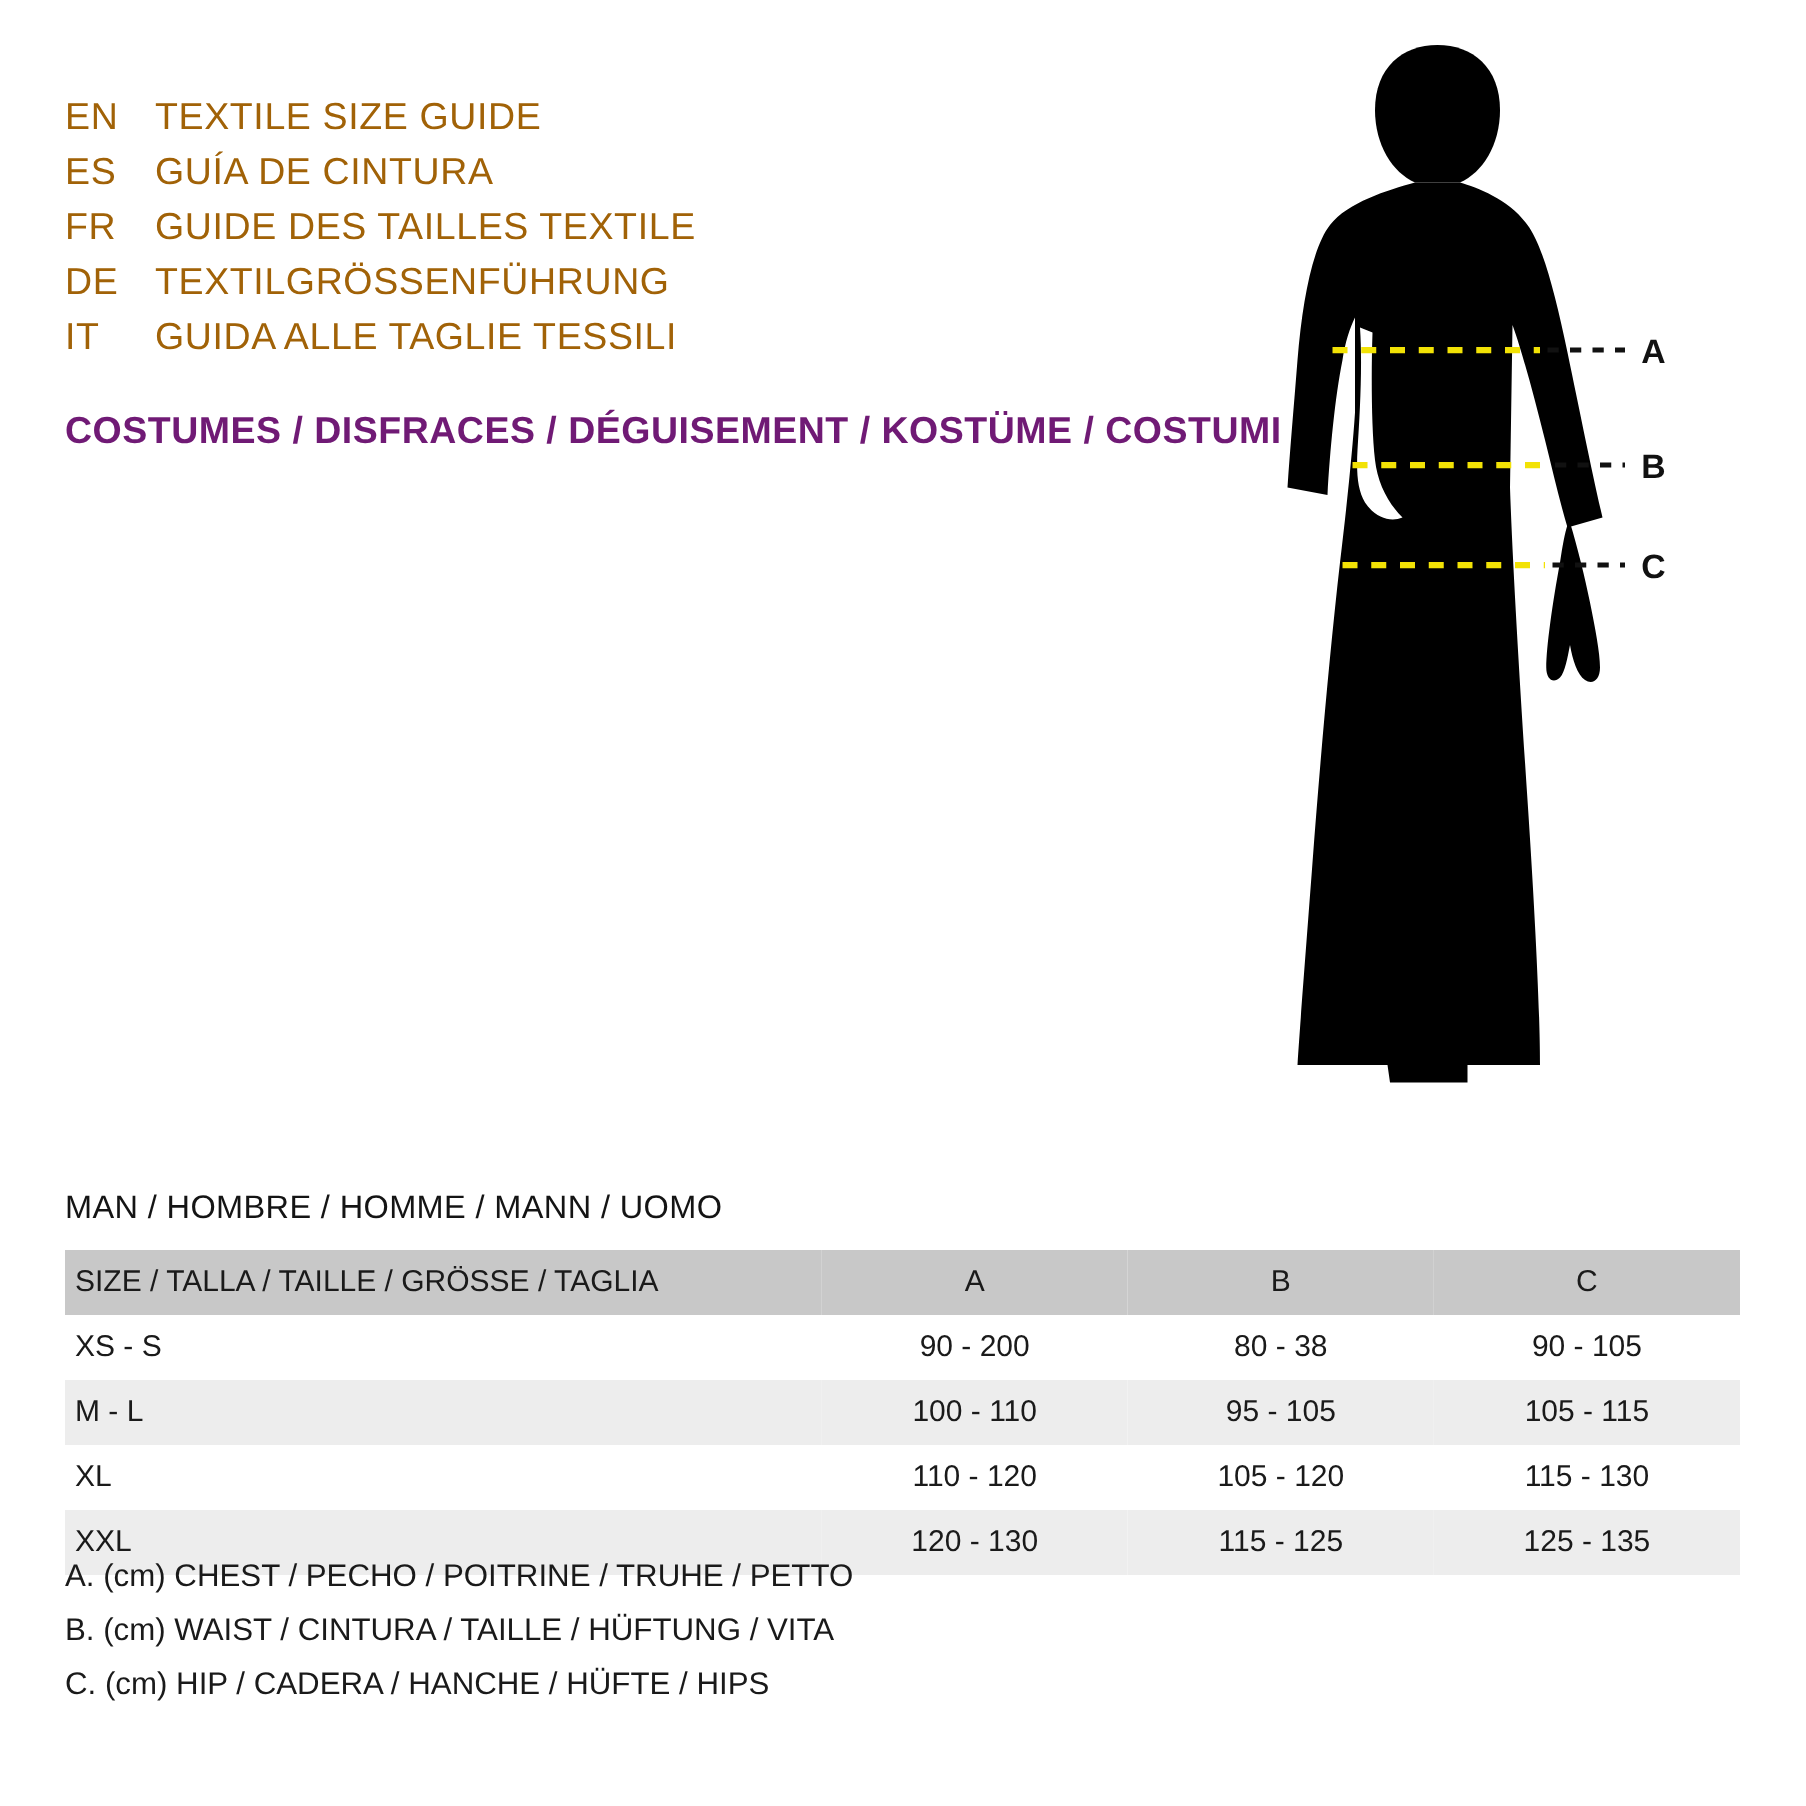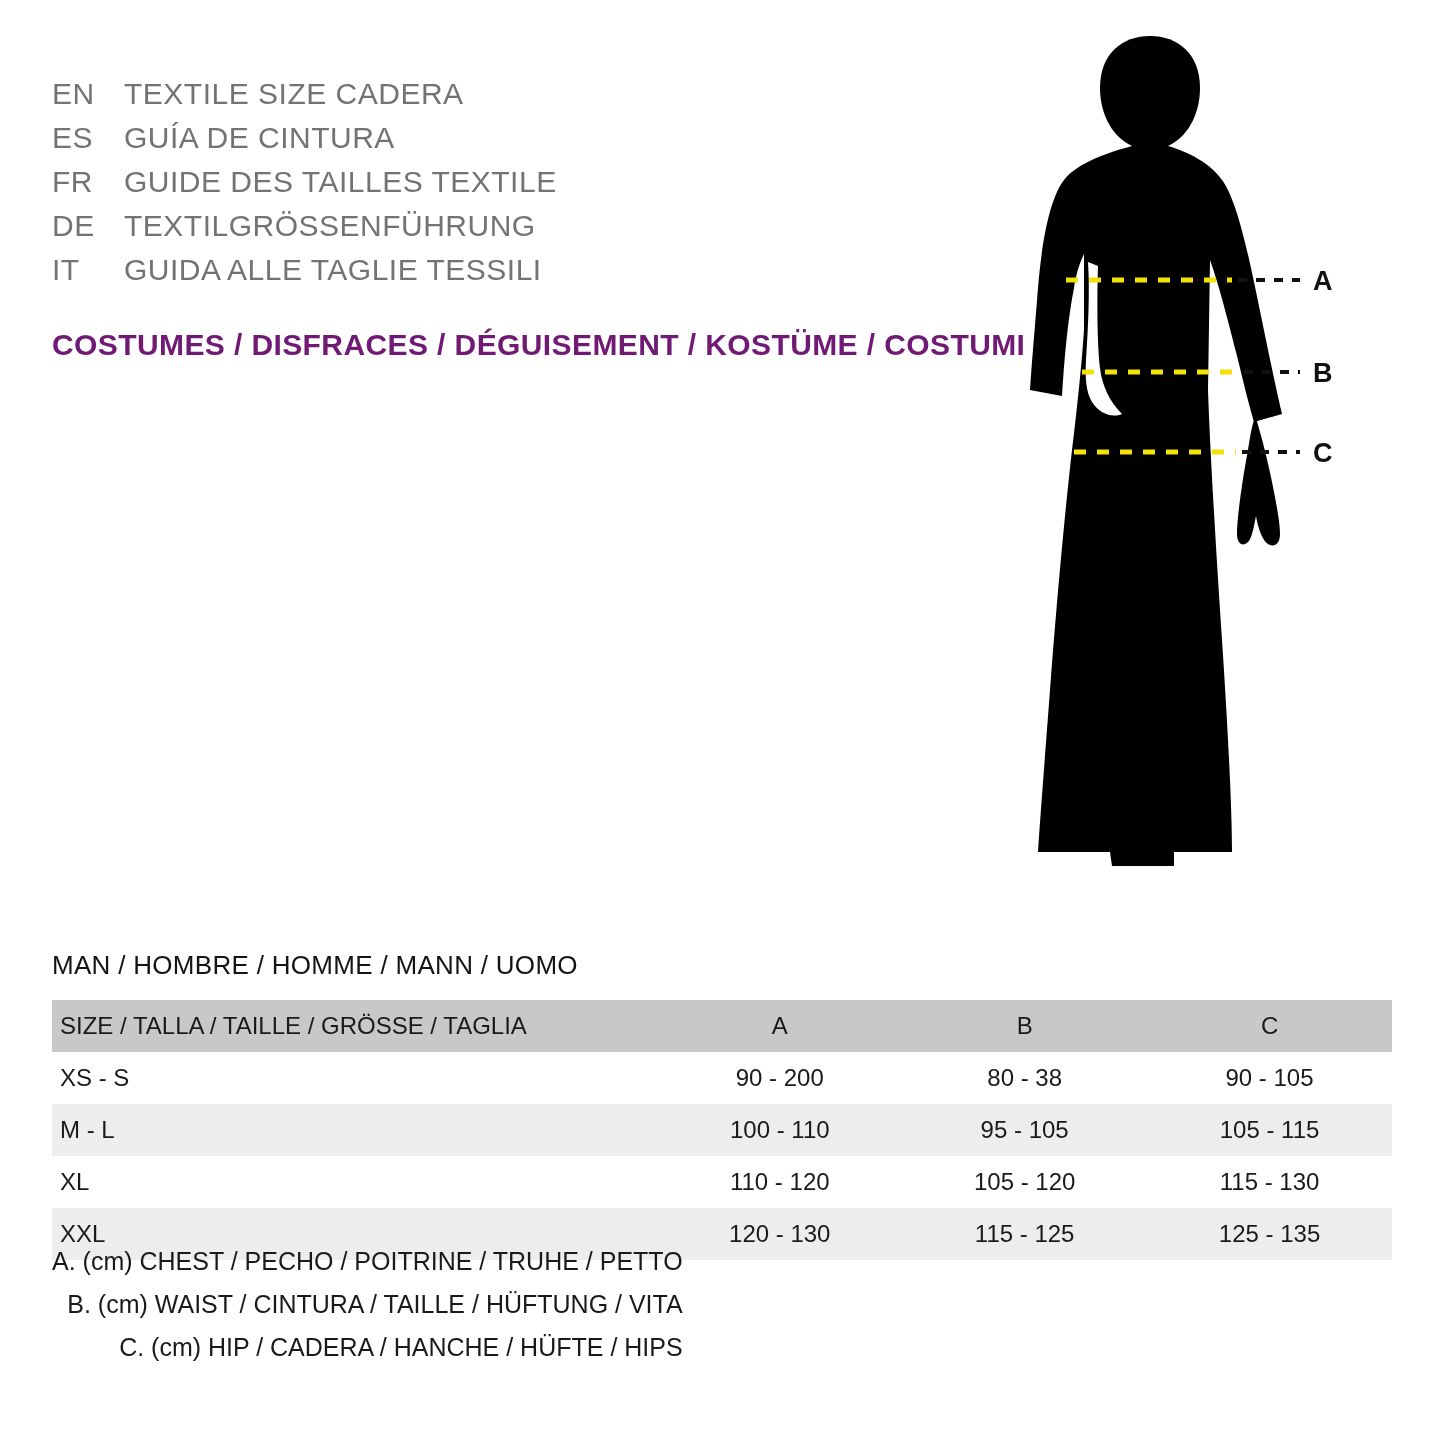--- a/index.html
+++ b/index.html
@@ -22,21 +22,21 @@
     left: 52px;
     top: 72px;
     width: 920px;
   }
   .lang-row {
     display: flex;
     align-items: baseline;
     font-size: 30px;
     letter-spacing: 0.5px;
     line-height: 44px;
-    color: #737373;
+    color: #a16207;
   }
   .lang-code {
     width: 72px;
     flex: 0 0 72px;
   }
   .lang-text {
     flex: 1 1 auto;
   }
 
   .costumes-line {
@@ -120,31 +120,30 @@
   .col-m { width: 246px; }
 
   
   .legend {
     position: absolute;
     left: 52px;
     top: 1240px;
     font-size: 25px;
     line-height: 43px;
     color: #1a1a1a;
-    text-align: right;
   }
   .legend div { white-space: nowrap; }
 </style>
 </head>
 <body>
 
 <div class="lang-block">
   <div class="lang-row">
     <span class="lang-code">EN</span>
-    <span class="lang-text">TEXTILE SIZE CADERA</span>
+    <span class="lang-text">TEXTILE SIZE GUIDE</span>
   </div>
   <div class="lang-row">
     <span class="lang-code">ES</span>
     <span class="lang-text">GUÍA DE CINTURA</span>
   </div>
   <div class="lang-row">
     <span class="lang-code">FR</span>
     <span class="lang-text">GUIDE DES TAILLES TEXTILE</span>
   </div>
   <div class="lang-row">

